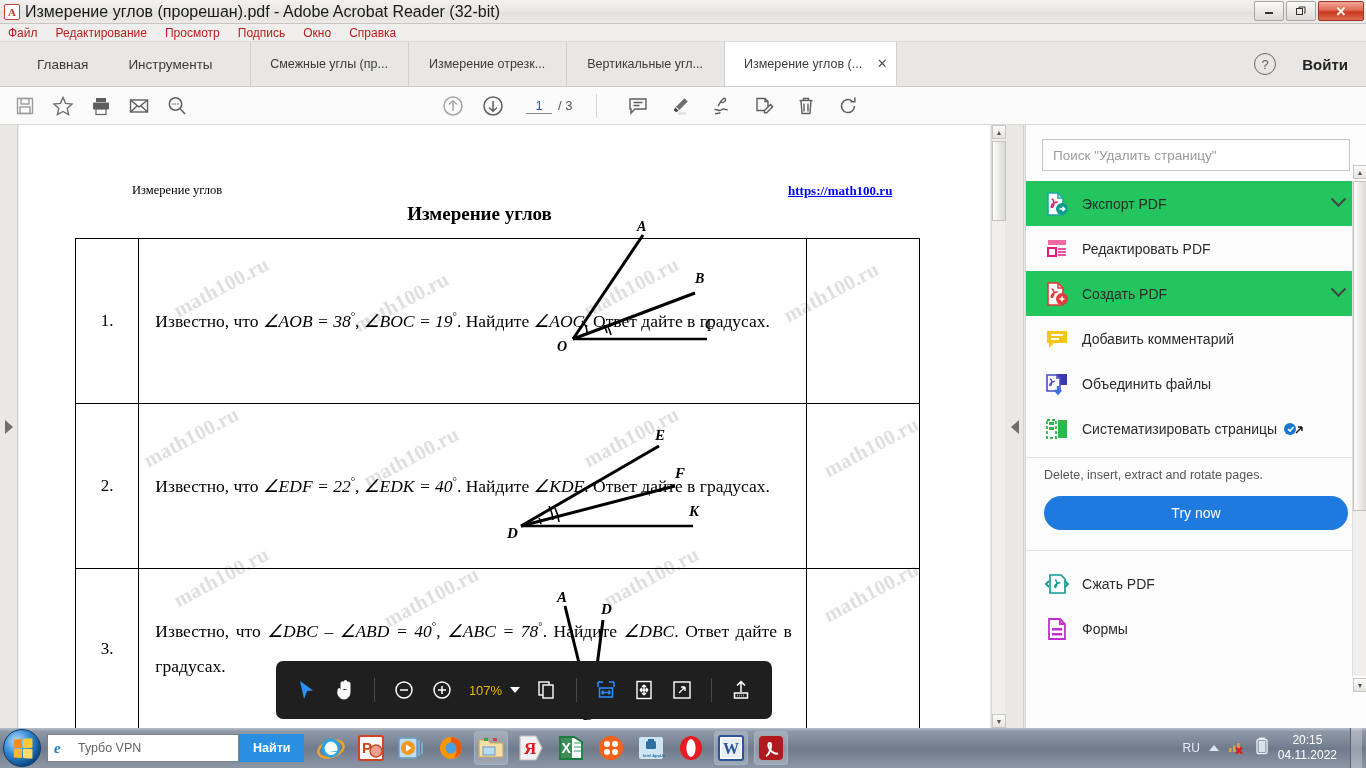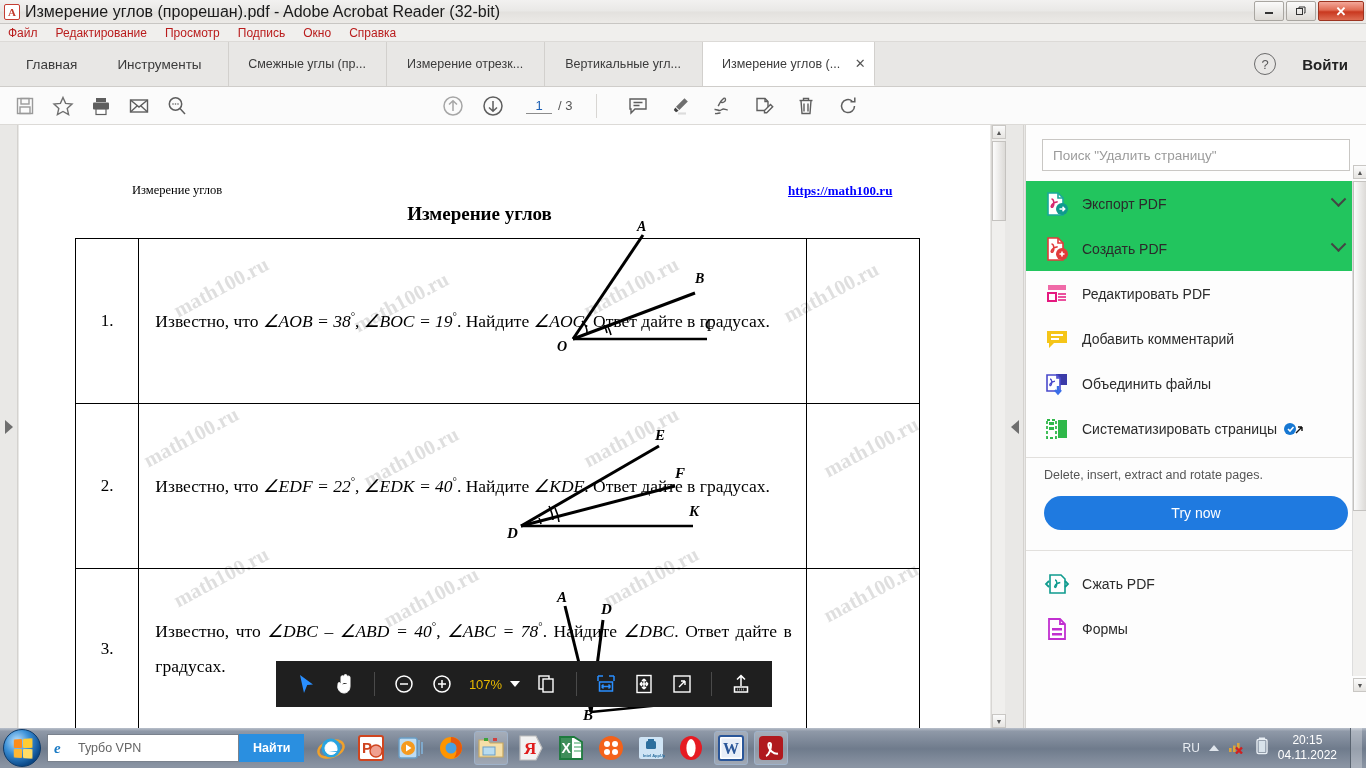--- a/index.html
+++ b/index.html
@@ -49,21 +49,21 @@
 
   
   .tabbar {
     position: absolute; top: 42px; left: 0; width: 1366px; height: 45px;
     background: #e8e7e5; border-bottom: 1px solid #cfcdca;
     display: flex; align-items: stretch;
   }
   .topnav {
     display: flex; align-items: center;
     border-right: 1px solid #d2d0cd;
-    padding: 0 6px;
+    padding: 0 17px;
   }
   .topnav-item { font-size: 13.5px; color: #3b3b3b; padding: 0 20px; cursor: pointer; }
   .doc-tab {
     min-width: 158px; max-width: 158px;
     border-right: 1px solid #d2d0cd;
     display: flex; align-items: center; justify-content: center;
     font-size: 12.5px; color: #3b3b3b; position: relative;
     padding: 0 10px; white-space: nowrap; overflow: hidden;
     cursor: pointer;
   }
@@ -190,22 +190,22 @@
   
   .wm {
     position: absolute; color: #b9b9b9; opacity: .45;
     font-family: "Liberation Serif", serif; font-weight: bold; font-size: 21px;
     transform: rotate(-28deg); white-space: nowrap; pointer-events: none;
     user-select: none;
   }
 
   
   .floatbar {
-    position: absolute; left: 276px; top: 661px; width: 496px; height: 46px;
-    background: #1f1f1f; border-radius: 0;
+    position: absolute; left: 276px; top: 661px; width: 496px; height: 58px;
+    background: #1f1f1f; border-radius: 7px;
     display: flex; align-items: center; padding: 0 14px; gap: 4px;
     z-index: 40;
   }
   .fb-btn {
     width: 34px; height: 34px; display: flex; align-items: center; justify-content: center;
     color: #fff; cursor: pointer;
   }
   .fb-btn.accent { color: #2a8fff; }
   .fb-sep { width: 1px; height: 24px; background: #4a4a4a; margin: 0 8px; }
   .fb-zoom {
@@ -670,43 +670,43 @@
             <path d="M14 2v5h5" fill="none" stroke="#1aa99a" stroke-width="1.6"></path>
             <path d="M7.5 8c2.5 0 3 5 1.5 7.5-1 1.7-2.5.5-1.5-1.2 1.2-2 4-3.3 6.2-3.6" fill="none" stroke="#d4276e" stroke-width="1.5"></path>
             <circle cx="18" cy="18" r="6" fill="#0f9b8e"></circle>
             <path d="M15.5 18h5M18.5 15.8l2.2 2.2-2.2 2.2" fill="none" stroke="#fff" stroke-width="1.5"></path>
           </svg>
         </span>
         <span class="lb">Экспорт PDF</span>
         <span class="chev"></span>
       </div>
 
+      <div class="ritem">
+        <span class="ic">
+          <svg width="26" height="26" viewBox="0 0 26 26">
+            <rect x="4" y="4" width="18" height="5" fill="#f06aa8"></rect>
+            <rect x="4" y="12" width="8" height="8" fill="none" stroke="#e5187f" stroke-width="2"></rect>
+            <path d="M14 13h8M14 16h8M14 19h8" stroke="#e5187f" stroke-width="1.6"></path>
+          </svg>
+        </span>
+        <span class="lb">Редактировать PDF</span>
+      </div>
+
       <div class="ritem shade">
         <span class="ic">
           <svg width="26" height="26" viewBox="0 0 26 26">
             <path d="M4 2h10l5 5v17H4z" fill="#fff" stroke="#e23b3b" stroke-width="1.6"></path>
             <path d="M14 2v5h5" fill="none" stroke="#e23b3b" stroke-width="1.6"></path>
             <path d="M7.5 8c2.5 0 3 5 1.5 7.5-1 1.7-2.5.5-1.5-1.2 1.2-2 4-3.3 6.2-3.6" fill="none" stroke="#e23b3b" stroke-width="1.5"></path>
             <circle cx="18" cy="18" r="6" fill="#e23b3b"></circle>
             <path d="M15.5 18h5M18 15.5v5" stroke="#fff" stroke-width="1.6"></path>
           </svg>
         </span>
         <span class="lb">Создать PDF</span>
         <span class="chev"></span>
-      </div>
-
-      <div class="ritem">
-        <span class="ic">
-          <svg width="26" height="26" viewBox="0 0 26 26">
-            <rect x="4" y="4" width="18" height="5" fill="#f06aa8"></rect>
-            <rect x="4" y="12" width="8" height="8" fill="none" stroke="#e5187f" stroke-width="2"></rect>
-            <path d="M14 13h8M14 16h8M14 19h8" stroke="#e5187f" stroke-width="1.6"></path>
-          </svg>
-        </span>
-        <span class="lb">Редактировать PDF</span>
       </div>
 
       <div class="ritem">
         <span class="ic">
           <svg width="26" height="26" viewBox="0 0 26 26">
             <path d="M3 5h20v12h-13l-5 5v-5H3z" fill="#f5c518"></path>
             <path d="M7 9h12M7 13h8" stroke="#fff" stroke-width="1.8"></path>
           </svg>
         </span>
         <span class="lb">Добавить комментарий</span>

